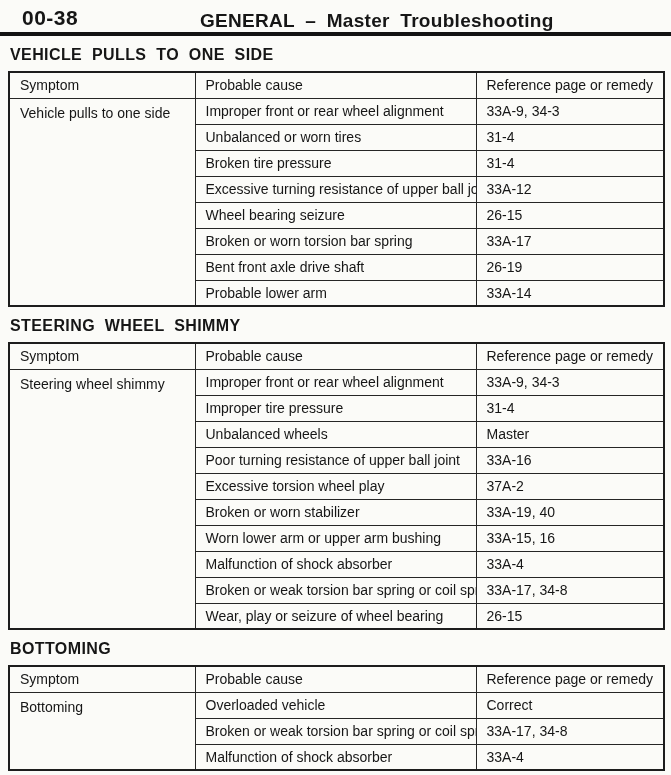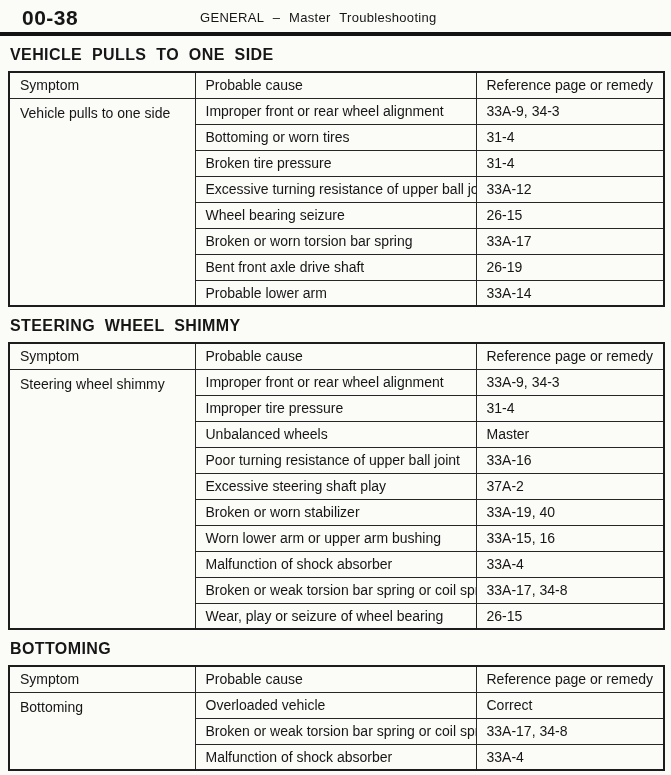--- a/index.html
+++ b/index.html
@@ -21,22 +21,22 @@
   .page-num {
     position: absolute;
     left: 22px; top: 6px;
     font-size: 21px;
     font-weight: bold;
     letter-spacing: 0.5px;
   }
   .page-title {
     position: absolute;
     left: 200px; top: 10px;
-    font-size: 13px;
-    font-weight: normal;
+    font-size: 19px;
+    font-weight: bold;
     word-spacing: 5px;
     letter-spacing: 0.3px;
   }
   .header-rule {
     height: 4px;
     background: #121212;
     width: 671px;
   }
 
   
@@ -101,21 +101,21 @@
               <th>Reference page or remedy</th>
             </tr>
         </thead>
         <tbody>
             <tr>
               <td class="symptom-cell" rowspan="8">Vehicle pulls to one side</td>
               <td>Improper front or rear wheel alignment</td>
               <td>33A-9, 34-3</td>
             </tr>
             <tr>
-              <td>Bottoming or worn tires</td>
+              <td>Unbalanced or worn tires</td>
               <td>31-4</td>
             </tr>
             <tr>
               <td>Broken tire pressure</td>
               <td>31-4</td>
             </tr>
             <tr>
               <td>Excessive turning resistance of upper ball joint</td>
               <td>33A-12</td>
             </tr>
@@ -166,21 +166,21 @@
             </tr>
             <tr>
               <td>Unbalanced wheels</td>
               <td>Master</td>
             </tr>
             <tr>
               <td>Poor turning resistance of upper ball joint</td>
               <td>33A-16</td>
             </tr>
             <tr>
-              <td>Excessive steering shaft play</td>
+              <td>Excessive torsion wheel play</td>
               <td>37A-2</td>
             </tr>
             <tr>
               <td>Broken or worn stabilizer</td>
               <td>33A-19, 40</td>
             </tr>
             <tr>
               <td>Worn lower arm or upper arm bushing</td>
               <td>33A-15, 16</td>
             </tr>

